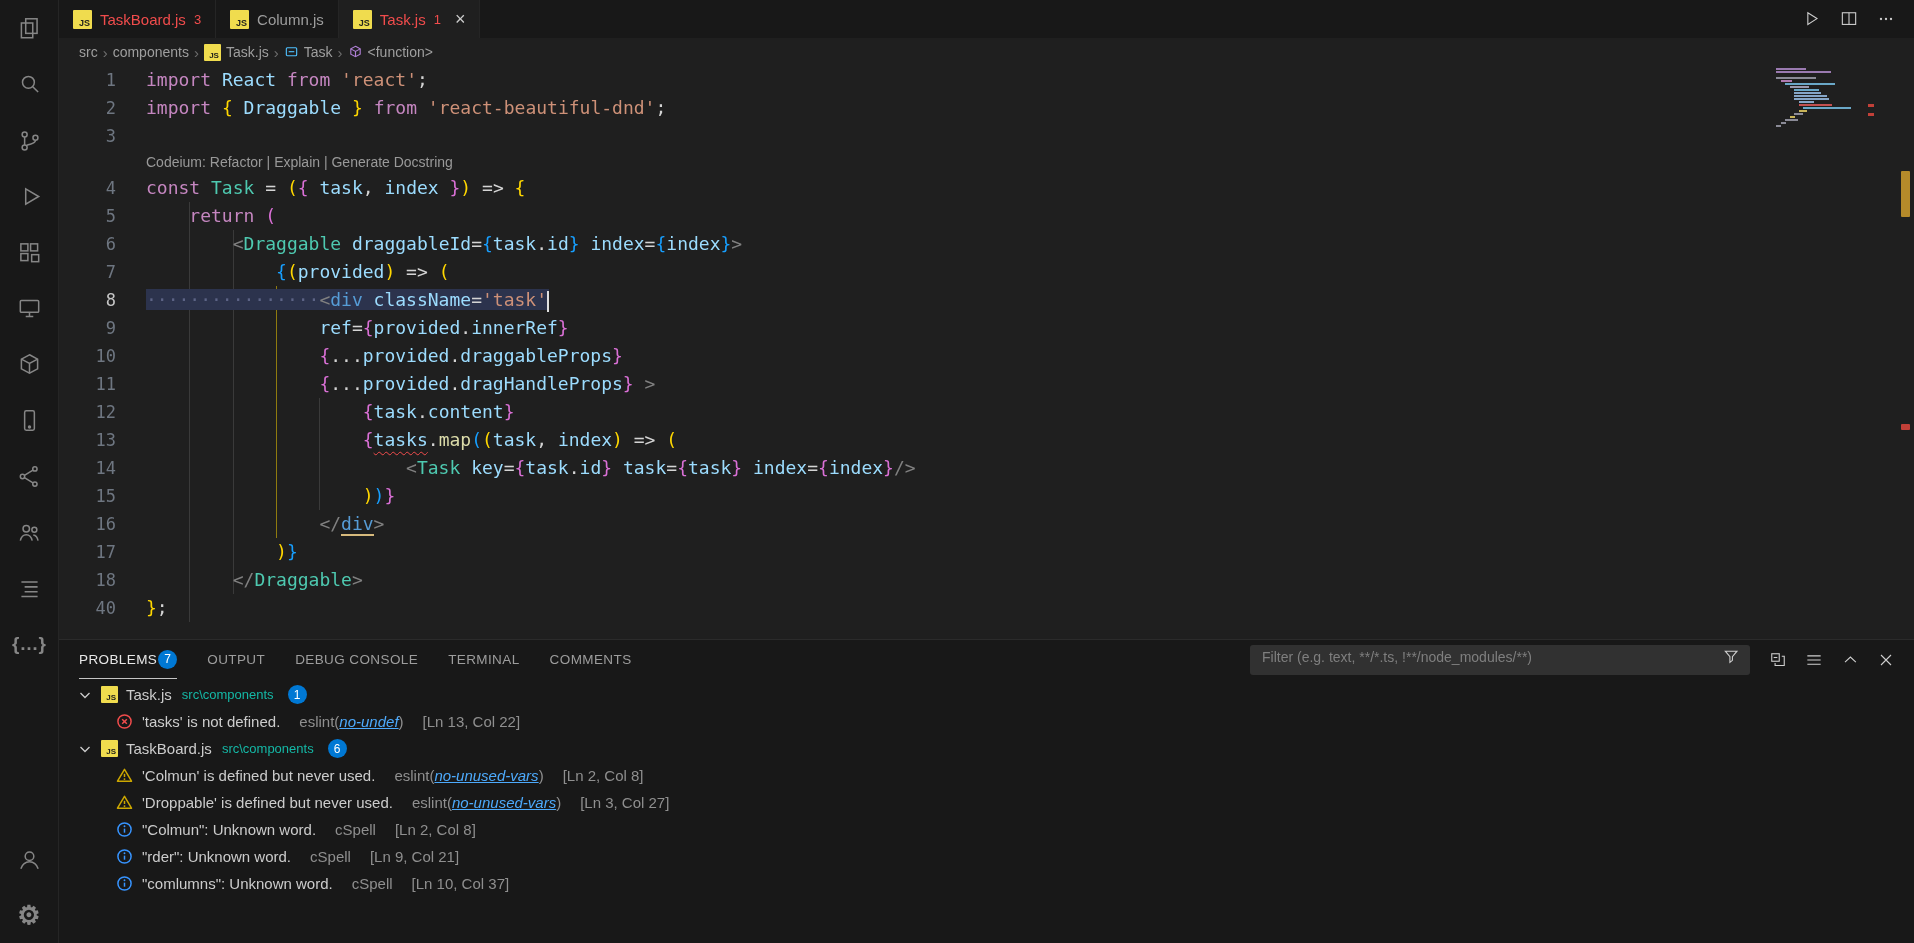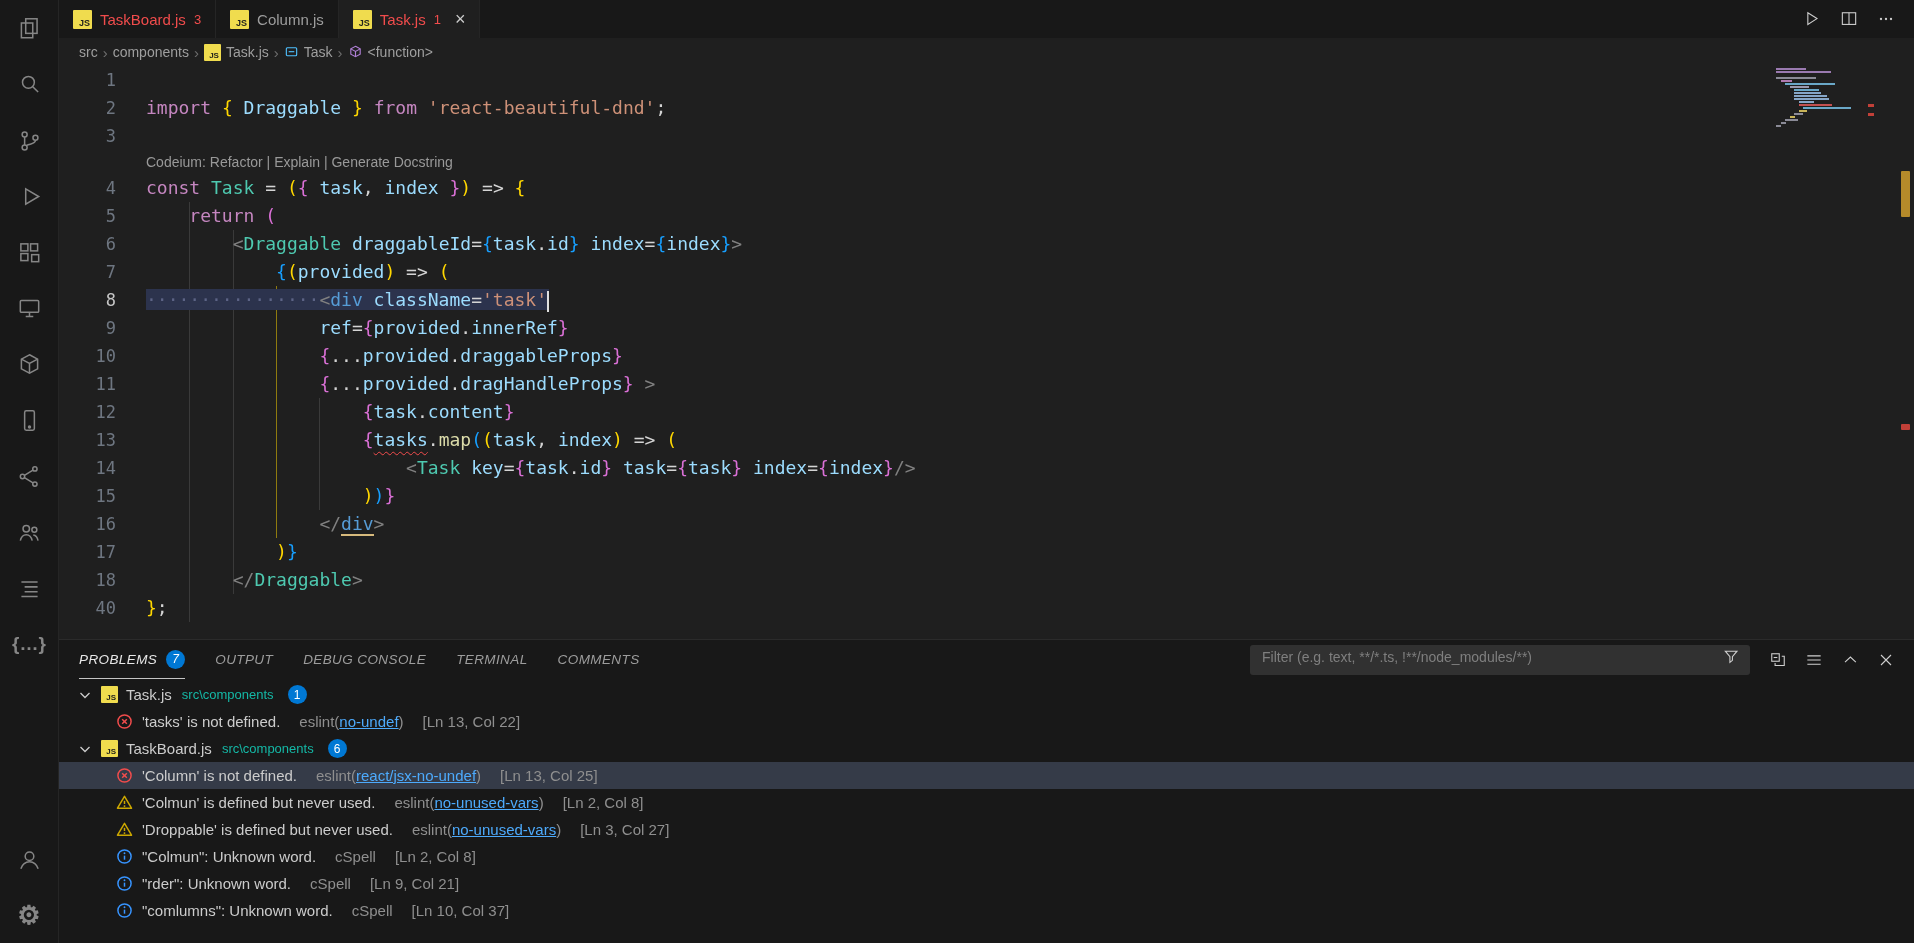--- a/index.html
+++ b/index.html
@@ -85,22 +85,22 @@
   
   .minimap { position:absolute; top:2px; right:40px; width:98px; z-index:2; cursor:pointer; }
   .mmrow { height:2px; margin-bottom:1px; }
   .mmrow div { height:2px; }
   .mm-err { position:absolute; width:6px; height:3px; background:#c24038; left:92px; }
   .ruler-mark { position:absolute; right:4px; width:9px; border-radius:1px; }
 
   
   .panel { height:304px; flex:0 0 auto; background:#181818; border-top:1px solid #2b2b2b; display:flex; flex-direction:column; }
   .panel-header { height:39px; flex:0 0 auto; display:flex; align-items:center; padding:0 18px 0 20px; }
-  .ptab { display:flex; align-items:center; gap:9px; margin-right:30px; font-size:13.5px; letter-spacing:0.4px;
-          color:#9d9d9d; height:100%; cursor:pointer;font-style:italic; }
+  .ptab { display:flex; align-items:center; gap:1px; margin-right:30px; font-size:13.5px; letter-spacing:0.4px;
+          color:#9d9d9d; height:100%; cursor:pointer; }
   .ptab.active { color:#e7e7e7; border-bottom:1px solid #c5c5c5; }
   .badge { background:#0078d4; color:#ffffff; border-radius:10px; min-width:19px; height:19px; font-size:12px;
            display:flex; align-items:center; justify-content:center; padding:0 5px; }
   .filter { margin-left:auto; width:500px; height:30px; background:#313131; border-radius:3px;
             display:flex; align-items:center; padding:0 8px 6px 10px; }
   .filter input { flex:1; background:transparent; border:none; outline:none; color:#cccccc; font-size:14px;
                   font-family:"Liberation Sans", sans-serif; }
   .filter input::placeholder { color:#7f7f7f; }
   .ph-ic svg { width:20px; height:20px; fill:none; stroke:#cfcfcf; stroke-width:1.3; display:block; }
   .panel-icons { display:flex; align-items:center; gap:16px; margin-left:18px; }
@@ -109,21 +109,21 @@
   .prow { height:27px; display:flex; align-items:center; cursor:pointer; }
   .prow.file { padding-left:18px; gap:8px; }
   .prow.item { padding-left:57px; gap:9px; }
   .prow.selected { background:#353b48; }
   .chev svg { width:16px; height:16px; fill:none; stroke:#cccccc; stroke-width:1.3; display:block; }
   .fname { color:#cccccc; }
   .fpath { color:#14b8a6; font-size:13px; margin-left:2px; margin-right:6px; }
   .sevicon svg { width:17px; height:17px; display:block; }
   .ptext { color:#cccccc; margin-right:10px; }
   .psrc { color:#8f8f8f; }
-  .plink { color:#4daafc; text-decoration:underline; cursor:pointer; }
+  .plink { color:#4daafc; text-decoration:underline; cursor:pointer;font-style:italic; }
   .ploc { color:#8f8f8f; margin-left:10px; }
 </style>
 </head>
 <body>
 
 <div class="window">
 
   <div class="activitybar">
     <div class="ab-item">
       <svg viewBox="0 0 25 25">
@@ -279,21 +279,21 @@
     </div>
 
     <div class="editor">
       <div class="guides">
         <div class="guide" style="left:130px; top:136px; height:420px;"></div>
         <div class="guide" style="left:174px; top:164px; height:364px;"></div>
         <div class="guide gold" style="left:217px; top:220px; height:252px;"></div>
         <div class="guide" style="left:260px; top:332px; height:112px;"></div>
       </div>
       <div class="codearea">
-          <div class="cl"><span class="ln">1</span></div>
+          <div class="cl"><span class="ln">1</span><span class="lc"><span class="tk-kw">import</span><span class="tk-pln"> </span><span class="tk-var">React</span><span class="tk-pln"> </span><span class="tk-kw">from</span><span class="tk-pln"> </span><span class="tk-str">'react'</span><span class="tk-pln">;</span></span></div>
           <div class="cl"><span class="ln">2</span><span class="lc"><span class="tk-kw">import</span><span class="tk-pln"> </span><span class="tk-b1">{</span><span class="tk-pln"> </span><span class="tk-var">Draggable</span><span class="tk-pln"> </span><span class="tk-b1">}</span><span class="tk-pln"> </span><span class="tk-kw">from</span><span class="tk-pln"> </span><span class="tk-str">'react-beautiful-dnd'</span><span class="tk-pln">;</span></span></div>
           <div class="cl"><span class="ln">3</span><span class="lc"></span></div>
           <div class="codelens">Codeium: Refactor | Explain | Generate Docstring</div>
           <div class="cl"><span class="ln">4</span><span class="lc"><span class="tk-kw">const</span><span class="tk-pln"> </span><span class="tk-cmp">Task</span><span class="tk-pln"> = </span><span class="tk-b1">(</span><span class="tk-b2">{</span><span class="tk-pln"> </span><span class="tk-var">task</span><span class="tk-pln">, </span><span class="tk-var">index</span><span class="tk-pln"> </span><span class="tk-b2">}</span><span class="tk-b1">)</span><span class="tk-pln"> =&gt; </span><span class="tk-b1">{</span></span></div>
           <div class="cl"><span class="ln">5</span><span class="lc"><span class="tk-pln">    </span><span class="tk-kw">return</span><span class="tk-pln"> </span><span class="tk-b2">(</span></span></div>
           <div class="cl"><span class="ln">6</span><span class="lc"><span class="tk-pln">        </span><span class="tk-ang">&lt;</span><span class="tk-cmp">Draggable</span><span class="tk-pln"> </span><span class="tk-var">draggableId</span><span class="tk-pln">=</span><span class="tk-b3">{</span><span class="tk-var">task</span><span class="tk-pln">.</span><span class="tk-var">id</span><span class="tk-b3">}</span><span class="tk-pln"> </span><span class="tk-var">index</span><span class="tk-pln">=</span><span class="tk-b3">{</span><span class="tk-var">index</span><span class="tk-b3">}</span><span class="tk-ang">&gt;</span></span></div>
           <div class="cl"><span class="ln">7</span><span class="lc"><span class="tk-pln">            </span><span class="tk-b3">{</span><span class="tk-b1">(</span><span class="tk-var">provided</span><span class="tk-b1">)</span><span class="tk-pln"> =&gt; </span><span class="tk-b1">(</span></span></div>
           <div class="cl sel-row"><span class="ln">8</span><span class="lc"><span class="selband"><span class="tk-dots">················</span><span class="tk-ang">&lt;</span><span class="tk-tag">div</span><span class="tk-pln"> </span><span class="tk-var">className</span><span class="tk-pln">=</span><span class="tk-str">'task'</span><span class="cursor"></span></span></span></div>
           <div class="cl"><span class="ln">9</span><span class="lc"><span class="tk-pln">                </span><span class="tk-var">ref</span><span class="tk-pln">=</span><span class="tk-b2">{</span><span class="tk-var">provided</span><span class="tk-pln">.</span><span class="tk-var">innerRef</span><span class="tk-b2">}</span></span></div>
           <div class="cl"><span class="ln">10</span><span class="lc"><span class="tk-pln">                </span><span class="tk-b2">{</span><span class="tk-pln">...</span><span class="tk-var">provided</span><span class="tk-pln">.</span><span class="tk-var">draggableProps</span><span class="tk-b2">}</span></span></div>
@@ -453,31 +453,20 @@
             <span class="chev">
               <svg viewBox="0 0 16 16">
                 <path d="M3.5 6l4.5 4.5L12.5 6"></path>
               </svg>
             </span>
             <span class="jsbox sm">JS</span>
             <span class="fname">TaskBoard.js</span>
             <span class="fpath">src\components</span>
             <span class="badge">6</span>
           </div>
-          <div class="prow item selected">
-            <span class="sevicon">
-              <svg viewBox="0 0 16 16">
-                <circle cx="8" cy="8" r="6.2" fill="none" stroke="#f14c4c" stroke-width="1.4"></circle>
-                <path d="M5.8 5.8l4.4 4.4M10.2 5.8l-4.4 4.4" stroke="#f14c4c" stroke-width="1.4"></path>
-              </svg>
-            </span>
-            <span class="ptext">'Column' is not defined.</span>
-            <span class="psrc">eslint(<span class="plink">react/jsx-no-undef</span>)</span>
-            <span class="ploc">[Ln 13, Col 25]</span>
-          </div>
           <div class="prow item">
             <span class="sevicon">
               <svg viewBox="0 0 16 16">
                 <path d="M8 2.2L14.6 13.4H1.4z" fill="none" stroke="#cca700" stroke-width="1.4" stroke-linejoin="round"></path>
                 <path d="M8 6.4v3" stroke="#cca700" stroke-width="1.4"></path>
                 <circle cx="8" cy="11.4" r="0.9" fill="#cca700"></circle>
               </svg>
             </span>
             <span class="ptext">'Colmun' is defined but never used.</span>
             <span class="psrc">eslint(<span class="plink">no-unused-vars</span>)</span>

